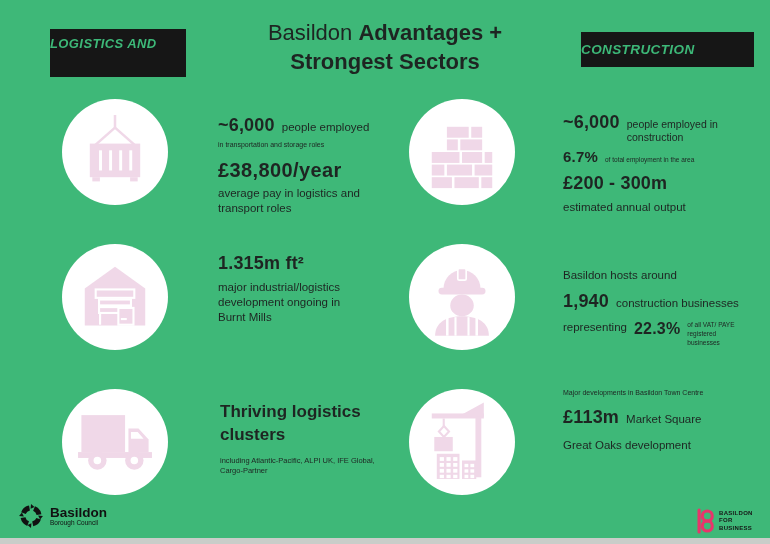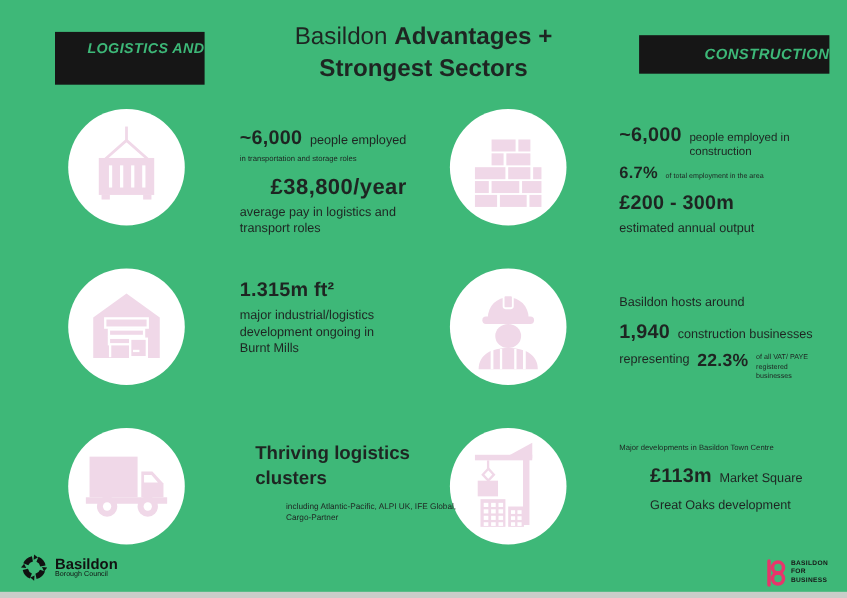--- a/index.html
+++ b/index.html
@@ -4,21 +4,21 @@
 <style>
   :root{
     --background:#3eb878; --badge-bg:#161616; --badge-text:#3db878;
     --text:#1e2522; --icon-pink:#f0d8e8; --circle-bg:#ffffff;
     --logo-pink:#e7356b; --footer-strip:#c9cdc9;
   }
   html,body{margin:0;padding:0;}
   .canvas{position:relative;width:770px;height:544px;background:var(--background);
     font-family:"Liberation Sans",sans-serif;color:var(--text);overflow:hidden;}
   .badge{position:absolute;background:var(--badge-bg);color:var(--badge-text);
-    font-weight:bold;font-style:italic;text-align:right;letter-spacing:.4px;box-sizing:border-box;}
+    font-weight:bold;font-style:italic;text-align:left;letter-spacing:.4px;box-sizing:border-box;}
   .badge-left{left:50px;top:29px;width:136px;height:48px;font-size:13px;line-height:19px;padding-top:5px;}
   .badge-right{left:581px;top:32px;width:173px;height:35px;font-size:13.5px;line-height:35px;}
   .title{position:absolute;left:200px;top:18px;width:370px;text-align:center;
     font-size:22px;line-height:29px;}
   .circle{position:absolute;width:106px;height:106px;border-radius:50%;background:var(--circle-bg);
     display:flex;align-items:center;justify-content:center;color:var(--icon-pink);}
   .circle svg{width:84px;height:84px;display:block;}
   .col-l{left:62px;} .col-r{left:409px;}
   .r1{top:99px;} .r2{top:244px;} .r3{top:389px;}
   .txt{position:absolute;}
@@ -28,21 +28,21 @@
   .tiny{font-size:7px;line-height:9px;}
   .statline{display:flex;align-items:baseline;gap:7px;}
   .statline-c{display:flex;gap:7px;}
   .heading{font-weight:bold;font-size:17px;line-height:23px;}
   .footer-strip{position:absolute;left:0;bottom:0;width:770px;height:6px;background:var(--footer-strip);}
   .council{position:absolute;left:18px;top:503px;display:flex;align-items:center;gap:6px;color:#111;}
   .c-name{font-weight:bold;font-size:13.5px;line-height:13px;}
   .c-sub{font-size:6.5px;line-height:8px;}
   .business{position:absolute;left:695px;top:506px;display:flex;align-items:center;gap:4px;}
   .b-line{font-weight:bold;font-size:6px;line-height:7.5px;color:#161616;letter-spacing:.3px;}
-  .mt4{margin-top:4px;} .mt6{margin-top:6px;} .mt8{margin-top:8px;} .mt10{margin-top:10px;margin-left:28px;}
+  .mt4{margin-top:4px;} .mt6{margin-top:6px;} .mt8{margin-top:8px;} .mt10{margin-top:10px;}
 </style>
 </head>
 <body>
 
 <div class="canvas">
 
   <div class="badge badge-left">
     <span style="display:block">LOGISTICS AND</span>
   </div>
 
@@ -182,21 +182,21 @@
     <div class="tiny mt4">in transportation and storage roles</div>
     <div class="big-lg mt10">£38,800/year</div>
     <div class="med mt4" style="width:150px">average pay in logistics and transport roles</div>
   </div>
 
   <div class="txt" style="left:218px;top:253px;width:160px">
     <div class="big">1.315m ft²</div>
     <div class="med mt6" style="width:152px">major industrial/logistics development ongoing in Burnt Mills</div>
   </div>
 
-  <div class="txt" style="left:232px;top:400px;width:175px">
+  <div class="txt" style="left:220px;top:400px;width:175px">
     <div class="heading" style="width:155px">Thriving logistics clusters</div>
     <div class="tiny mt10" style="font-size:7.5px;line-height:10px;width:165px">including Atlantic-Pacific, ALPI UK, IFE Global, Cargo-Partner</div>
   </div>
 
   <div class="txt" style="left:563px;top:112px;width:205px">
     <div class="statline">
       <span class="big">~6,000</span>
       <span class="med" style="width:105px;font-size:10.5px;line-height:13px">people employed in construction</span>
     </div>
     <div class="statline mt4">
@@ -213,21 +213,21 @@
       <span class="big">1,940</span>
       <span class="med">construction businesses</span>
     </div>
     <div class="statline-c mt8">
       <span class="med">representing</span>
       <span class="big" style="font-size:16px">22.3%</span>
       <span class="tiny" style="font-size:6.5px;width:62px">of all VAT/ PAYE registered businesses</span>
     </div>
   </div>
 
-  <div class="txt" style="left:563px;top:403px;width:205px">
+  <div class="txt" style="left:563px;top:388px;width:205px">
     <div class="tiny">Major developments in Basildon Town Centre</div>
     <div class="statline mt10">
       <span class="big">£113m</span>
       <span class="med">Market Square</span>
     </div>
     <div class="med mt10">Great Oaks development</div>
   </div>
 
   <div class="council">
     <svg width="26" height="26" viewBox="0 0 24 24">

